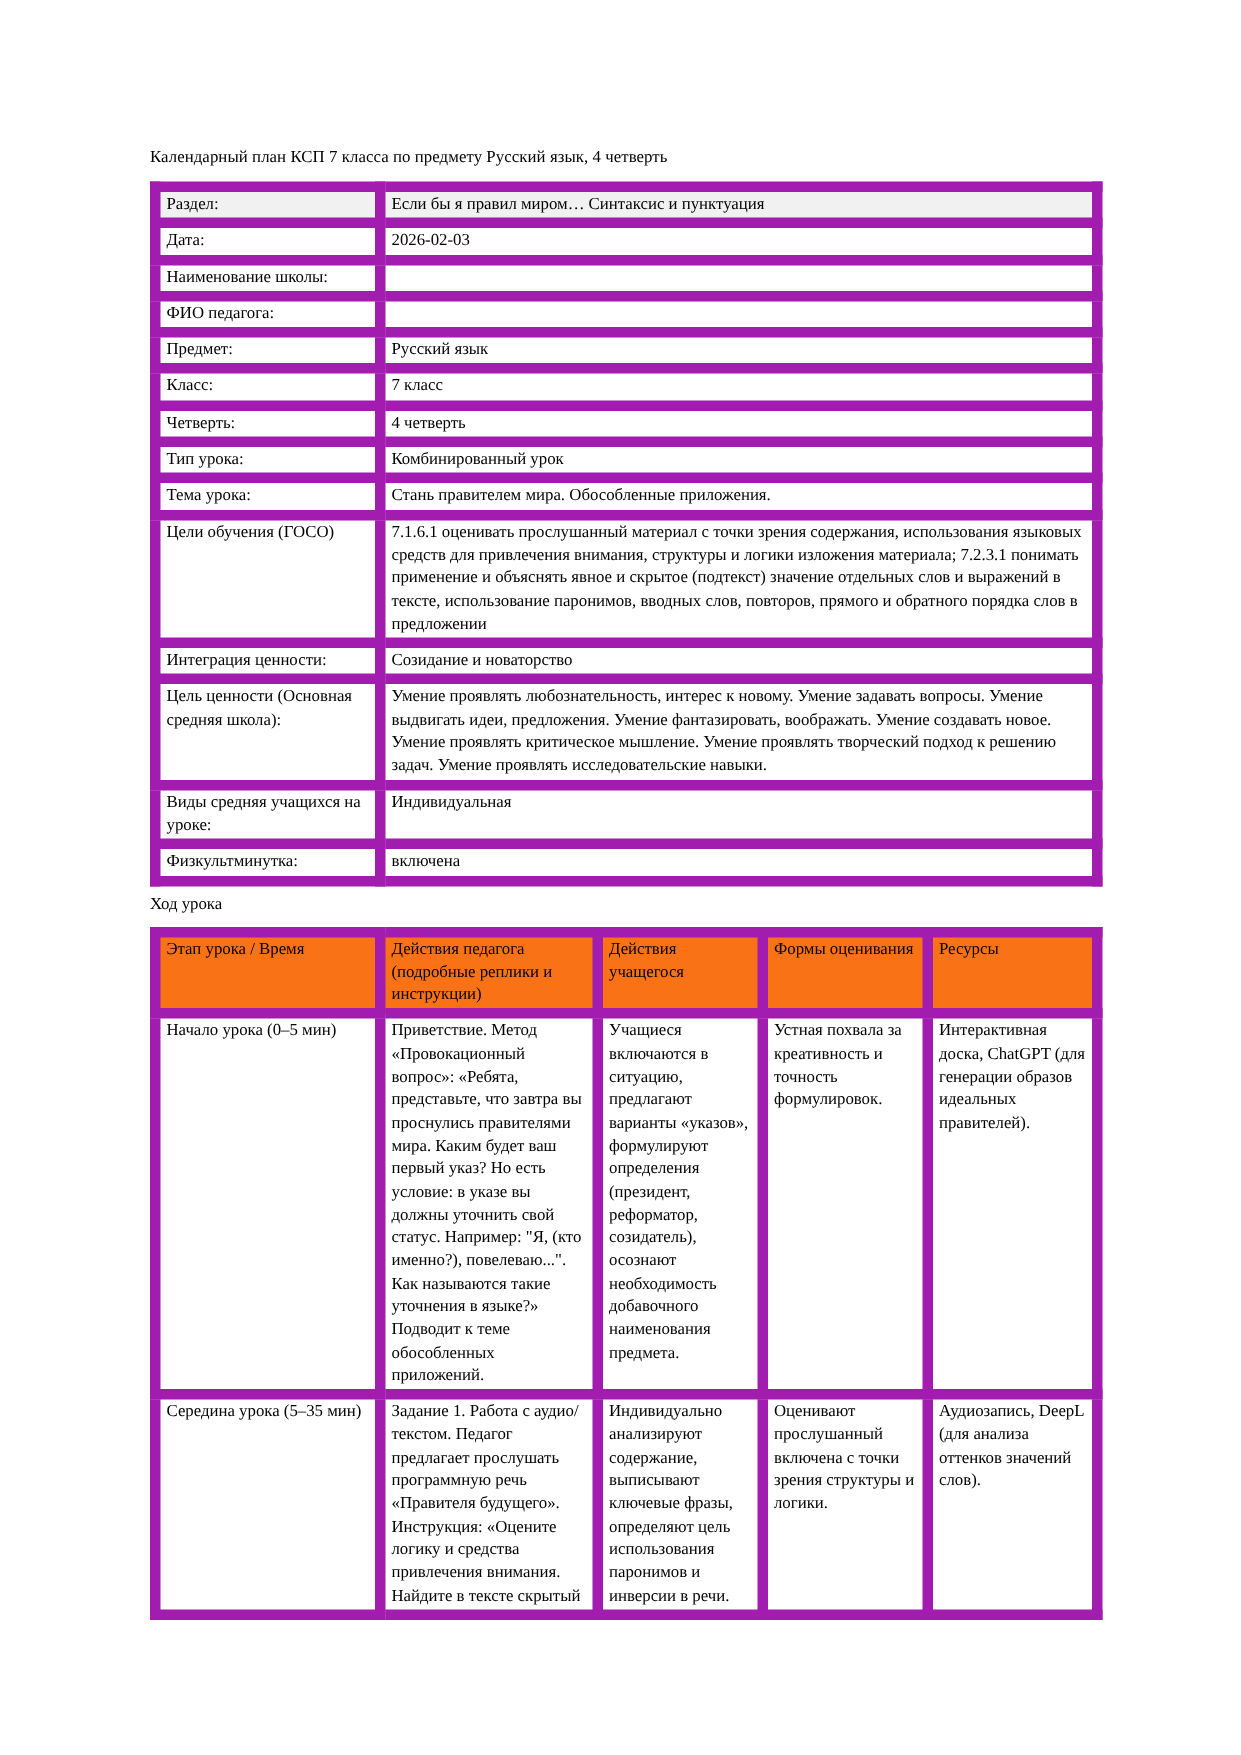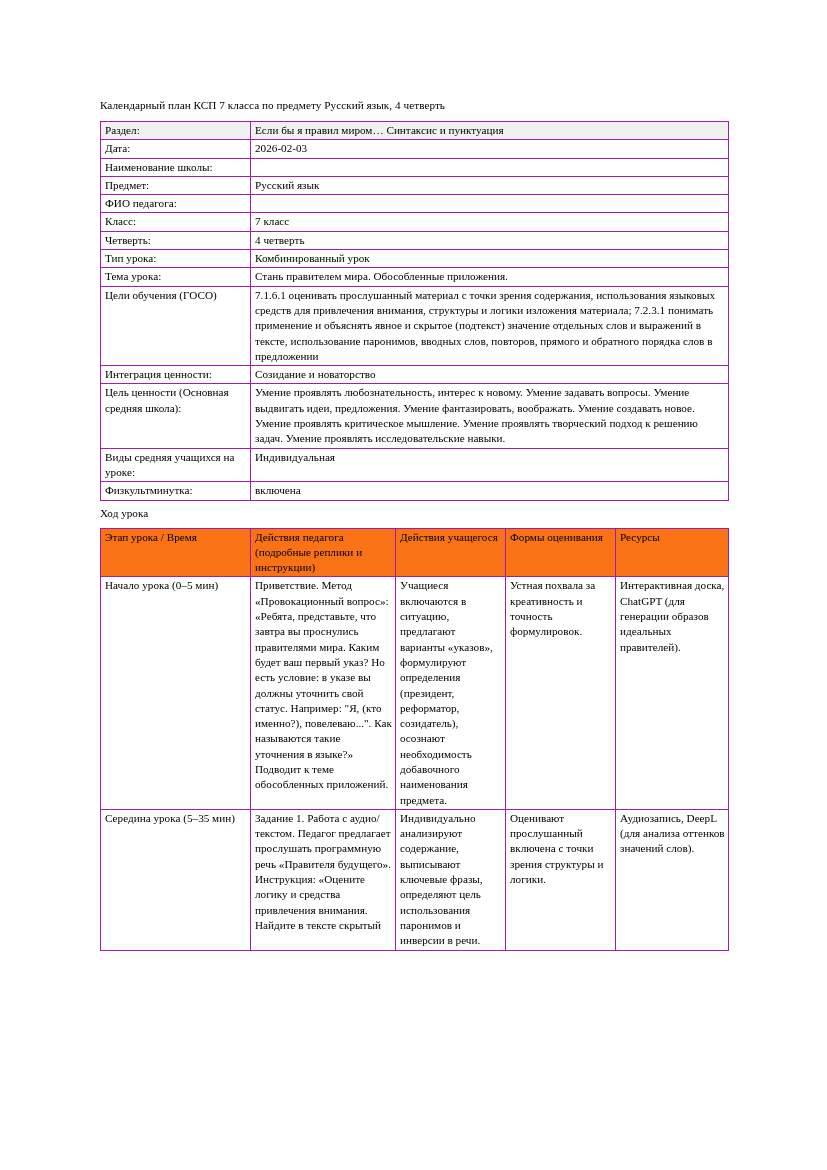--- a/index.html
+++ b/index.html
@@ -45,21 +45,21 @@
   }
   table.doc-table {
     border-collapse: collapse;
     table-layout: fixed;
     width: 628px;
     font-size: 11.2px;
     line-height: 15.3px;
   }
   table.doc-table td,
   table.doc-table th {
-    border: 1px solid #a21caf;
+    border: 7px solid #a21caf;
     padding: 1px 3px 1px 4px;
     vertical-align: top;
     text-align: left;
     font-weight: normal;
     word-wrap: break-word;
     overflow-wrap: break-word;
     hyphens: none;
   }
   .shaded {
     background: #f1f1f1;
@@ -95,26 +95,26 @@
         </tr>
         <tr>
           <td>Дата:</td>
           <td>2026-02-03</td>
         </tr>
         <tr>
           <td>Наименование школы:</td>
           <td></td>
         </tr>
         <tr>
+          <td>ФИО педагога:</td>
+          <td></td>
+        </tr>
+        <tr>
           <td>Предмет:</td>
           <td>Русский язык</td>
-        </tr>
-        <tr>
-          <td>ФИО педагога:</td>
-          <td></td>
         </tr>
         <tr>
           <td>Класс:</td>
           <td>7 класс</td>
         </tr>
         <tr>
           <td>Четверть:</td>
           <td>4 четверть</td>
         </tr>
         <tr>

